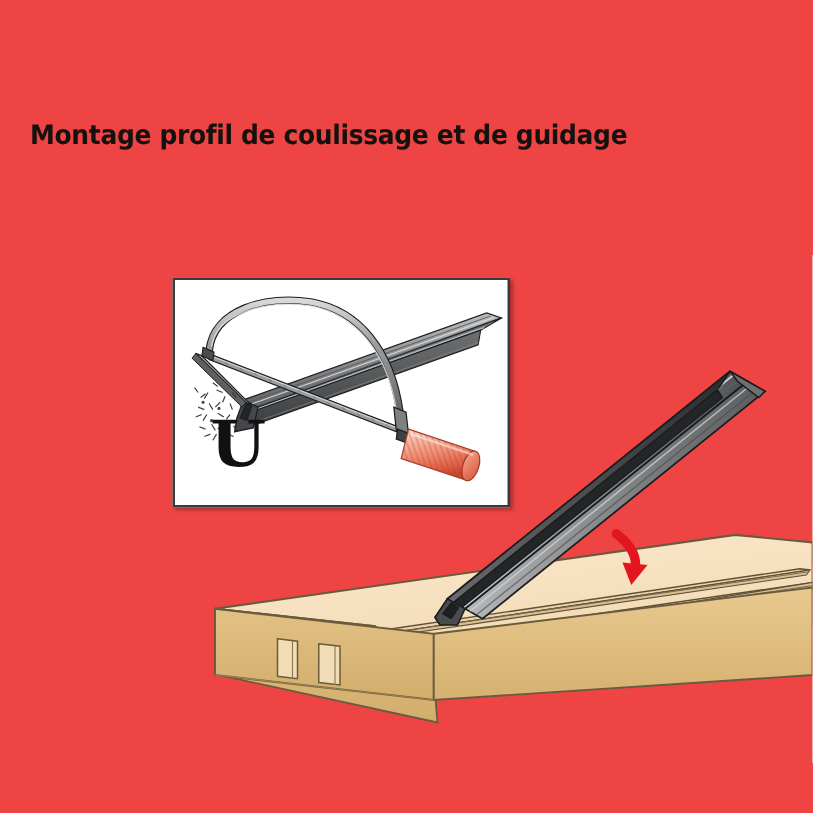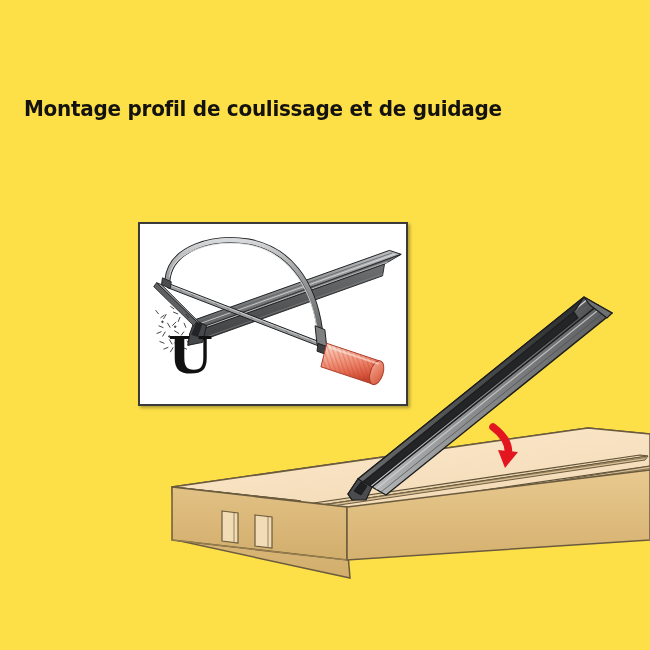--- a/index.html
+++ b/index.html
@@ -1,18 +1,18 @@
 <!DOCTYPE html>
 <html><head>
 <meta charset="utf-8">
 <style>
   html,body{margin:0;padding:0;background:#ffffff;}
   body{width:650px;height:650px;position:relative;overflow:hidden;
        font-family:"Liberation Sans",sans-serif;}
-  #stage{position:absolute;left:0;top:0;width:650px;height:650px;background:#fde047;}
+  #stage{position:absolute;left:0;top:0;width:650px;height:650px;background:#ef4444;}
 
   #title{
     position:absolute;left:24px;top:96px;width:600px;
     font-family:"DejaVu Sans","Liberation Sans",sans-serif;
     font-weight:700;font-size:21.5px;letter-spacing:-0.3px;
     color:#14120f;white-space:nowrap;
     transform:scaleX(0.93);transform-origin:left center;
   }
 
   #inset{

